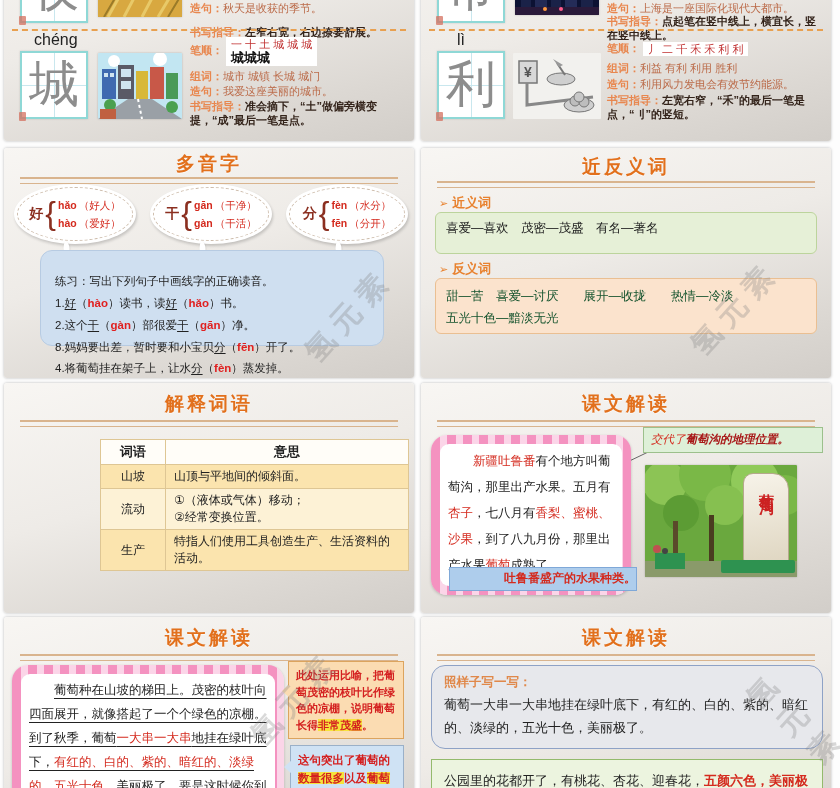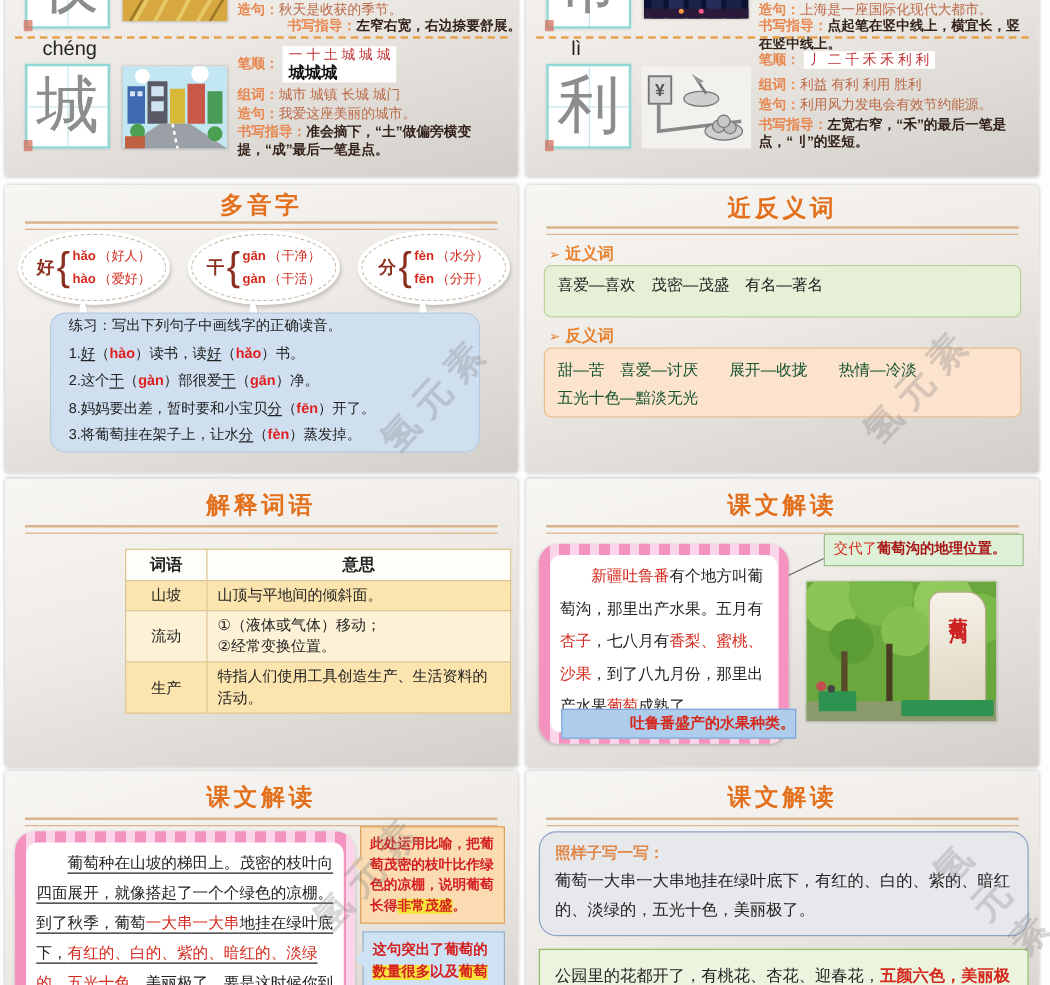--- a/index.html
+++ b/index.html
@@ -33,22 +33,22 @@
   .bubble{position:absolute;top:36px;width:122px;height:60px;background:#fff;border-radius:50%;box-shadow:1px 2px 3px rgba(0,0,0,.18);}
   .bubble::before{content:"";position:absolute;inset:3px;border:1px dashed #cdbcab;border-radius:50%;}
   .bubble .bin{position:relative;display:flex;align-items:center;justify-content:center;height:100%;gap:2px;}
   .bchar{color:#8b2f20;font-size:14px;font-weight:bold;}
   .brace{font-size:32px;color:#8b2f20;line-height:1;margin-top:-3px;font-weight:400;}
   .brows{font-size:10.5px;line-height:1.75;white-space:nowrap;}
   .bpy{color:#d42a1e;font-weight:bold;margin-right:2px;}
   .bw{color:#d42a1e;}
   .btail{position:absolute;bottom:-11px;left:48px;width:9px;height:13px;background:#fff;
          border-radius:0 100% 0 100%;transform:rotate(25deg);box-shadow:1px 1px 2px rgba(0,0,0,.15);}
-  .practice{position:absolute;left:36px;top:102px;width:344px;height:112px;background:#cfdff0;
-            border:1px solid #b7cbe2;border-radius:12px;padding:0 14px;box-sizing:border-box;
+  .practice{position:absolute;left:36px;top:102px;width:344px;height:96px;background:#cfdff0;
+            border:1px solid #b7cbe2;border-radius:12px;padding:20px 14px;box-sizing:border-box;
             font-size:11.5px;color:#222;line-height:1.9;}
   .u{text-decoration:underline;text-underline-offset:2px;}
   .rpy{color:#e02020;font-weight:bold;}
   
   .sechead{position:absolute;font-size:13px;font-weight:bold;color:#e8822f;}
   .sechead .arrow{margin-right:4px;font-size:11px;}
   .greenbox{position:absolute;background:#e6f0d7;border:1px solid #bcd49c;border-radius:6px;
             font-size:12.5px;color:#222;padding:7px 10px;box-sizing:border-box;}
   .peachbox{position:absolute;background:#fbe3cd;border:1px solid #eabf92;border-radius:6px;
             font-size:12.5px;color:#14532d;padding:7px 10px;box-sizing:border-box;line-height:1.75;}
@@ -112,21 +112,21 @@
         <circle cx="30" cy="12" r="7" fill="#d4b050"></circle>
         <circle cx="10" cy="30" r="6" fill="#c05030"></circle>
         <path d="M0 40 L84 24 L84 64 L0 64 Z" fill="#d8a840"></path>
         <path d="M10 64 L30 28 M26 64 L46 26 M44 64 L62 30 M60 64 L78 34" stroke="#e8c968" stroke-width="3" fill="none"></path>
         <path d="M6 64 L20 40 M70 64 L82 44" stroke="#9a7a28" stroke-width="2" fill="none"></path>
       </svg>
     </div>
     <div class="kv" style="left:186px;top:90px;">
       <span class="klabel">造句：</span><span class="kval">秋天是收获的季节。</span>
     </div>
-    <div class="kv" style="left:186px;top:103px;margin-left:40px;">
+    <div class="kv" style="left:186px;top:114px;">
       <span class="klabel">书写指导：</span><span class="kdark">左窄右宽，右边捺要舒展。</span>
     </div>
     <div class="divider" style="top:118px;"></div>
 
     <div class="pinyin" style="left:30px;top:120px;">chéng</div>
     <div class="tzg" style="left:16px;top:140px;">
       <span class="ch">城</span>
       <span class="stamp"></span>
     </div>
     <div class="photo" style="left:94px;top:142px;width:84px;height:66px;">
@@ -276,21 +276,21 @@
         </div>
       </div>
       <div class="btail"></div>
     </div>
 
     <div class="practice">
       <div>练习：写出下列句子中画线字的正确读音。</div>
       <div><span>1.</span><span class="u">好</span><span>（</span><span class="rpy">hào</span><span>）读书，读</span><span class="u">好</span><span>（</span><span class="rpy">hǎo</span><span>）书。</span></div>
       <div><span>2.这个</span><span class="u">干</span><span>（</span><span class="rpy">gàn</span><span>）部很爱</span><span class="u">干</span><span>（</span><span class="rpy">gān</span><span>）净。</span></div>
       <div><span>8.妈妈要出差，暂时要和小宝贝</span><span class="u">分</span><span>（</span><span class="rpy">fēn</span><span>）开了。</span></div>
-      <div><span>3.将葡萄挂在架子上，让水</span><span class="u">分</span><span>（</span><span class="rpy">fèn</span><span>）蒸发掉。</span></div>
+      <div><span>4.将葡萄挂在架子上，让水</span><span class="u">分</span><span>（</span><span class="rpy">fèn</span><span>）蒸发掉。</span></div>
     </div>
   </div>
 
   <div class="slide" style="left:421px;top:148px;">
     <div class="stitle" style="top:6px;">近反义词</div>
     <div class="dline" style="top:33px;"></div>
     <div class="sechead" style="left:18px;top:46px;">
       <span class="arrow">➢</span><span>近义词</span>
     </div>
     <div class="greenbox" style="left:14px;top:64px;width:382px;height:42px;">
@@ -334,21 +334,21 @@
   </div>
 
   <div class="slide" style="left:421px;top:383px;">
     <div class="stitle">课文解读</div>
     <div class="dline"></div>
 
     <svg class="connector" style="left:200px;top:58px;width:46px;height:26px;">
       <line x1="0" y1="24" x2="46" y2="2" stroke="#666" stroke-width="1"></line>
     </svg>
 
-    <div class="calloutg" style="left:238px;top:44px;width:160px;">
+    <div class="calloutg" style="left:222px;top:44px;width:180px;font-style:italic;">
       <span class="red">交代了</span><span style="color:#a81818;font-weight:bold;">葡萄沟的地理位置。</span>
     </div>
 
     <div class="pinkbox" style="left:10px;top:52px;width:200px;height:160px;">
       <div class="pinkin">
         <p class="ptext" style="font-size:12.5px;line-height:26px;"><span class="red">新疆吐鲁番</span><span>有个地方叫葡萄沟，那里出产水果。五月有</span><span class="red">杏子</span><span>，七八月有</span><span class="red">香梨、蜜桃、沙果</span><span>，到了八九月份，那里出产水果</span><span class="red">葡萄</span><span>成熟了。</span></p>
       </div>
     </div>
 
     <div class="photo" style="left:224px;top:82px;width:152px;height:112px;">

